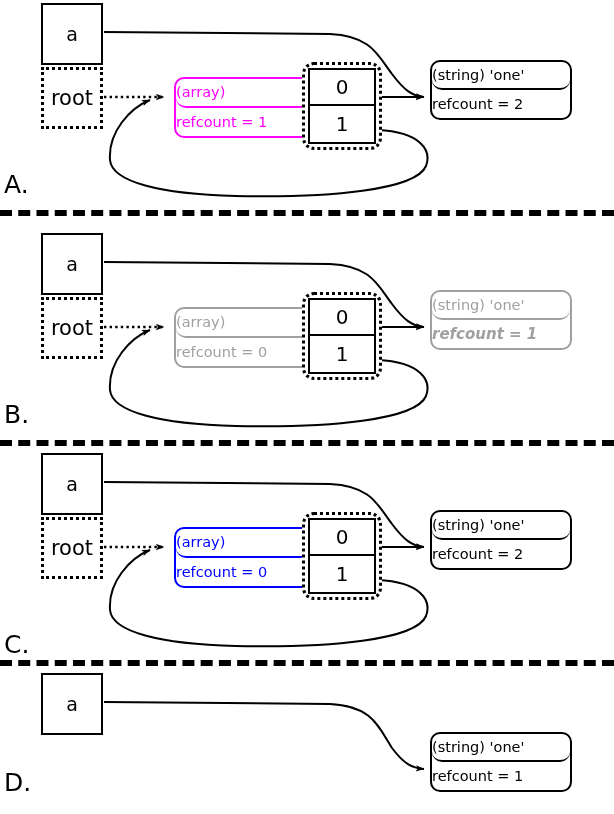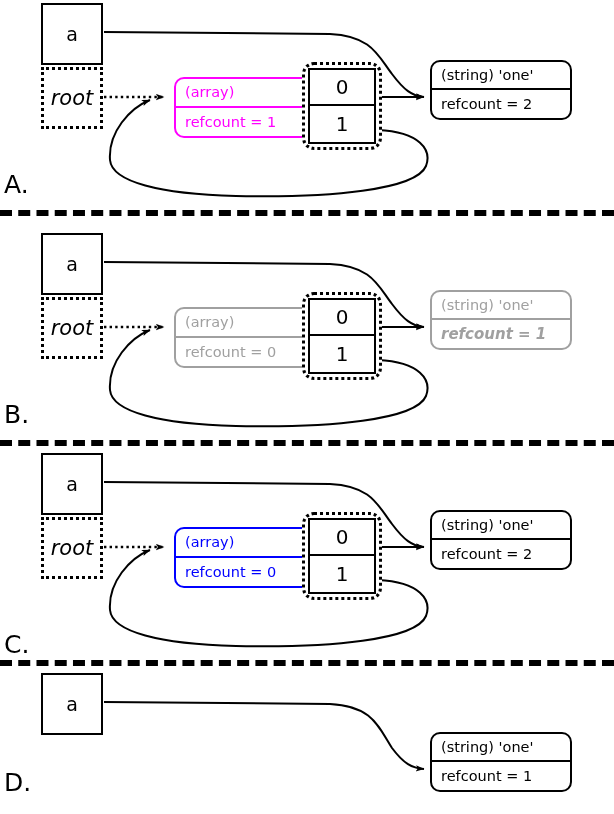--- a/index.html
+++ b/index.html
@@ -49,40 +49,39 @@
     position: absolute;
     width: 62px;
     height: 62px;
     border: 3px dotted #000000;
     box-sizing: border-box;
     background: #ffffff;
     display: flex;
     align-items: center;
     justify-content: center;
     font-size: 21px;
-    font-style: italic;
     color: #000000;
   }
   
   .zval {
     position: absolute;
     box-sizing: border-box;
     border: 2px solid #000000;
     border-radius: 10px;
     background: #ffffff;
     overflow: hidden;
   }
   .zval .row {
     height: 50%;
     display: flex;
     align-items: center;
-    padding-left: 9px;
     font-size: 14.5px;
     color: #000000;
     box-sizing: border-box;
+    border-radius: 10px;
   }
   .zval .row.top {
     border-bottom: 2px solid #000000;
   }
   .zval.magenta {
     border-color: #ff00ff;
   }
   .zval.magenta .row { color: #ff00ff; }
   .zval.magenta .row.top { border-bottom-color: #ff00ff; }
   .zval.blue {

